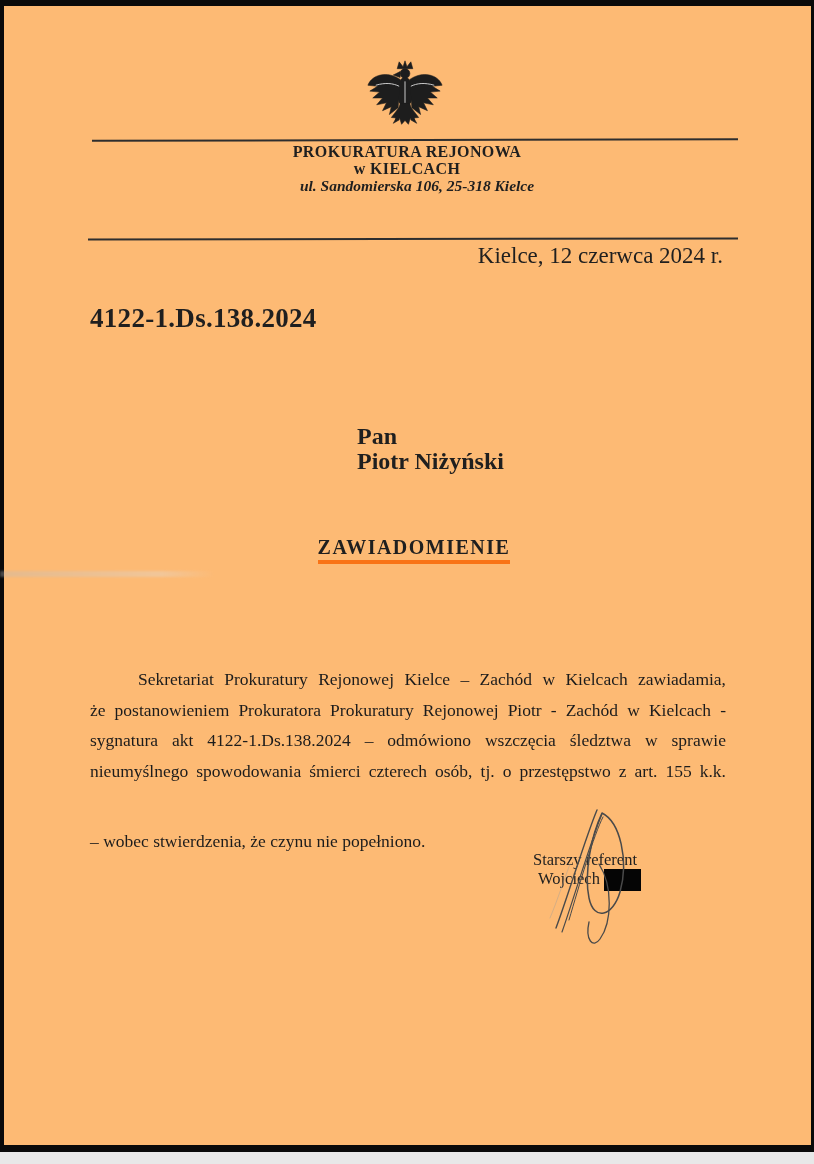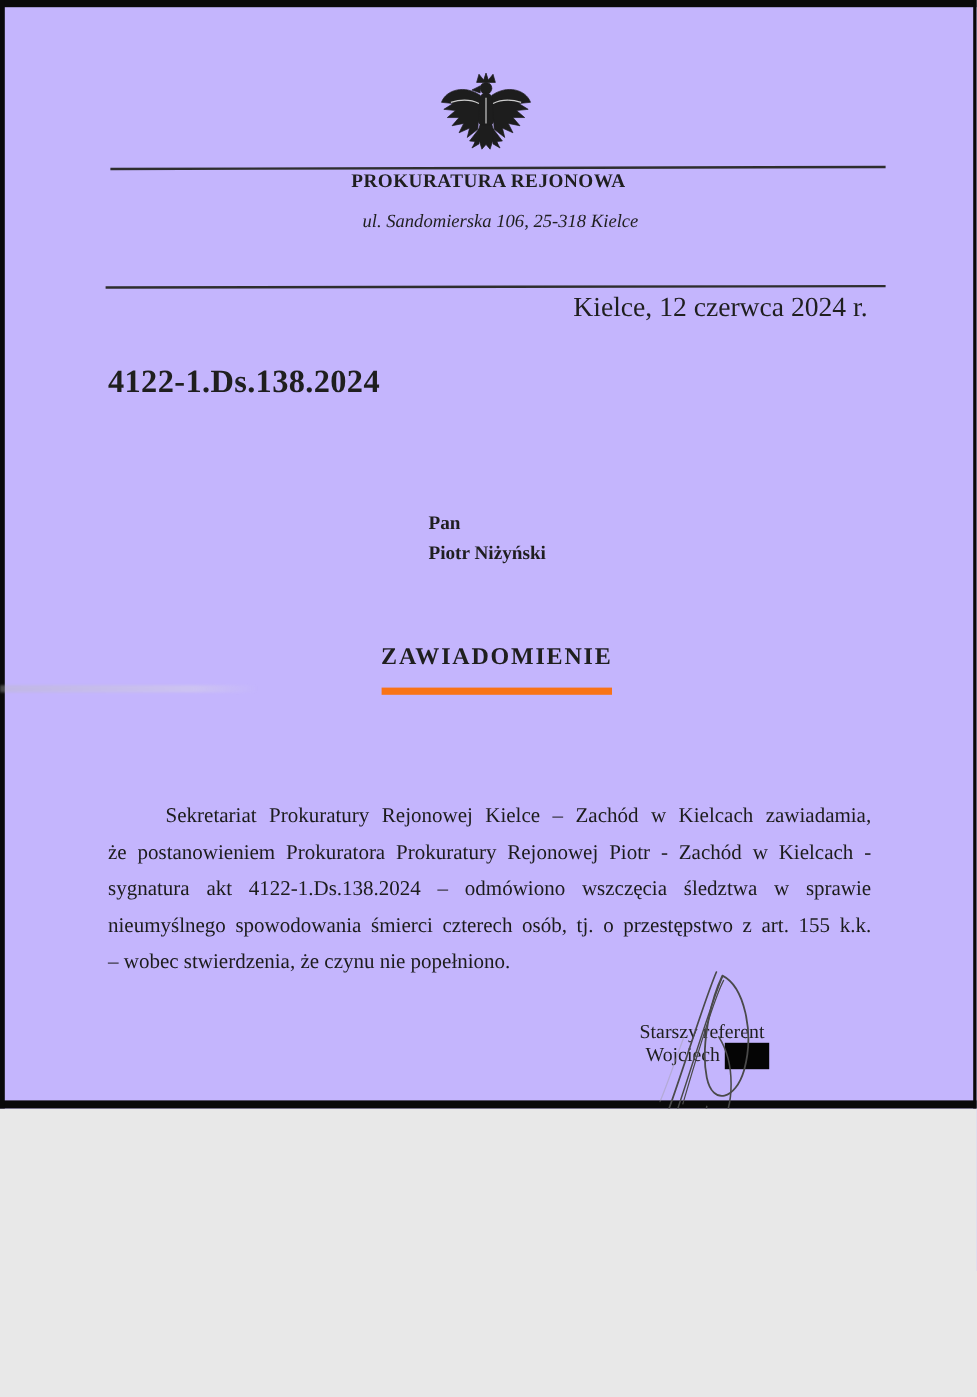--- a/index.html
+++ b/index.html
@@ -1,57 +1,57 @@
 <!DOCTYPE html>
 <html><head>
 <meta charset="utf-8">
 <style>
   html,body{margin:0;padding:0;background:#e8e8e8;}
   .page{
-    position:relative;width:814px;height:924px;margin:0 auto;
-    background:#c4b5fd;overflow:hidden;
+    position:relative;width:814px;height:1152px;margin:0 auto;
+    background:#fdba74;overflow:hidden;
     font-family:"Liberation Serif","DejaVu Serif",serif;
     color:#1f1f1f;
   }
   
   .frame-top{position:absolute;left:0;top:0;width:100%;height:6px;background:#0a0a0a;}
   .frame-bottom{position:absolute;left:0;bottom:0;width:100%;height:7px;background:#0a0a0a;}
   .frame-left{position:absolute;left:0;top:0;width:4px;height:100%;background:#0a0a0a;}
   .frame-right{position:absolute;right:0;top:0;width:3px;height:100%;background:#0a0a0a;}
 
   .eagle{position:absolute;left:364px;top:58px;width:82px;height:76px;}
 
   .rule{position:absolute;height:2px;background:#2e2e2e;}
   .rule1{left:92px;top:139px;width:646px;transform:rotate(-0.15deg);}
   .rule2{left:88px;top:238px;width:650px;transform:rotate(-0.1deg);}
 
   .letterhead{position:absolute;left:0;top:144px;width:814px;text-align:center;}
   .org{font-weight:bold;font-size:16px;line-height:16.5px;letter-spacing:0.4px;}
-  .addr{font-weight:normal;font-style:italic;font-size:15.5px;margin-top:15px;padding-left:20px;}
+  .addr{font-weight:bold;font-style:italic;font-size:15.5px;margin-top:0;padding-left:20px;}
   .phone{font-style:italic;font-size:15px;margin-top:5px;color:#2a2a2a;}
   .phone .ico{font-style:normal;font-size:15px;margin-right:10px;}
 
   .date{position:absolute;right:91px;top:243px;font-size:23px;}
   .case{position:absolute;left:90px;top:303px;font-size:27px;font-weight:bold;letter-spacing:0.3px;}
 
-  .recipient{position:absolute;left:357px;top:424px;font-size:16px;font-weight:bold;line-height:25px;}
+  .recipient{position:absolute;left:357px;top:424px;font-size:24px;font-weight:bold;line-height:25px;}
 
   .title-wrap{position:absolute;left:0;top:536px;width:828px;text-align:center;}
   .title{display:inline-block;font-size:20px;font-weight:bold;letter-spacing:1.5px;
-         border-bottom:6px solid #f97316;padding-bottom:14px;}
+         border-bottom:4px solid #f97316;padding-bottom:1px;}
 
   .smudge{position:absolute;left:0;top:571px;width:215px;height:6px;
           background:linear-gradient(90deg,#bbb,#ccc 40%,#ddd 75%,transparent);
           opacity:.35;filter:blur(1px);}
 
   .body{position:absolute;left:90px;top:629px;width:636px;font-size:17.5px;
         line-height:30.6px;color:#1c1c1c;}
   .bl{text-align:justify;text-align-last:justify;white-space:normal;}
   .bl.first{padding-left:48px;margin-top:35px;}
-  .bl.last{text-align-last:left;}
+  .bl.last{text-align-last:left;margin-top:40px;}
 
   .sig-role{position:absolute;left:533px;top:850px;font-size:16.5px;}
   .sig-name{position:absolute;left:538px;top:869px;font-size:16.5px;}
   .redaction{position:absolute;left:604px;top:869px;width:37px;height:22px;background:#050505;}
   .scribble{position:absolute;left:540px;top:808px;width:100px;height:142px;}
 </style>
 </head>
 <body>
 
 <div class="page">
@@ -79,20 +79,21 @@
         <path d="M36 27 C30 24, 22 23, 12 26"></path>
         <path d="M48 27 C54 24, 62 23, 72 26"></path>
       </g>
     </svg>
   </div>
 
   <div class="rule rule1"></div>
 
   <div class="letterhead">
     <div class="org">PROKURATURA REJONOWA</div>
+    <div class="org">w KIELCACH</div>
     <div class="addr">ul. Sandomierska 106, 25-318 Kielce</div>
   </div>
 
   <div class="rule rule2"></div>
 
   <div class="date">Kielce, 12 czerwca 2024 r.</div>
 
   <div class="case">4122-1.Ds.138.2024</div>
 
   <div class="recipient">

